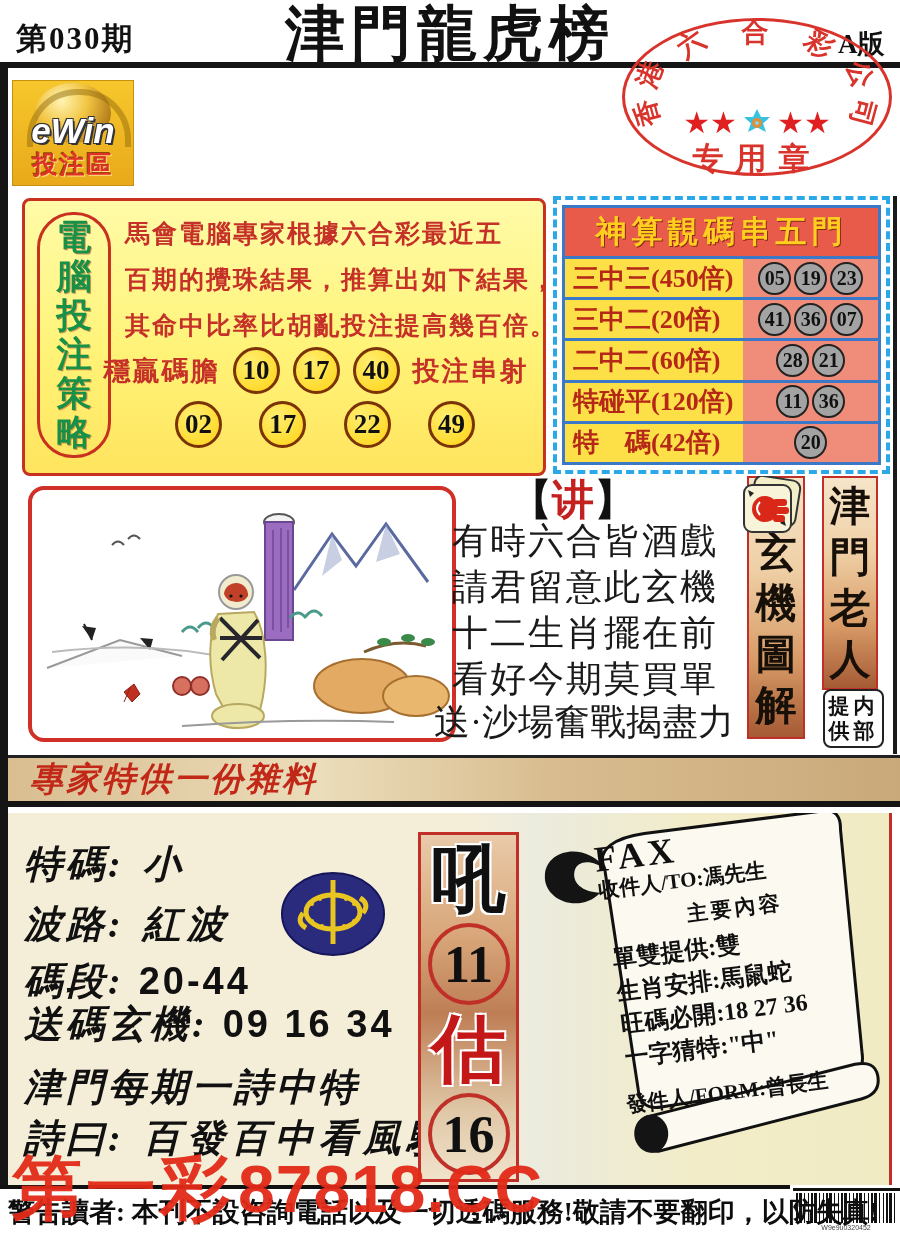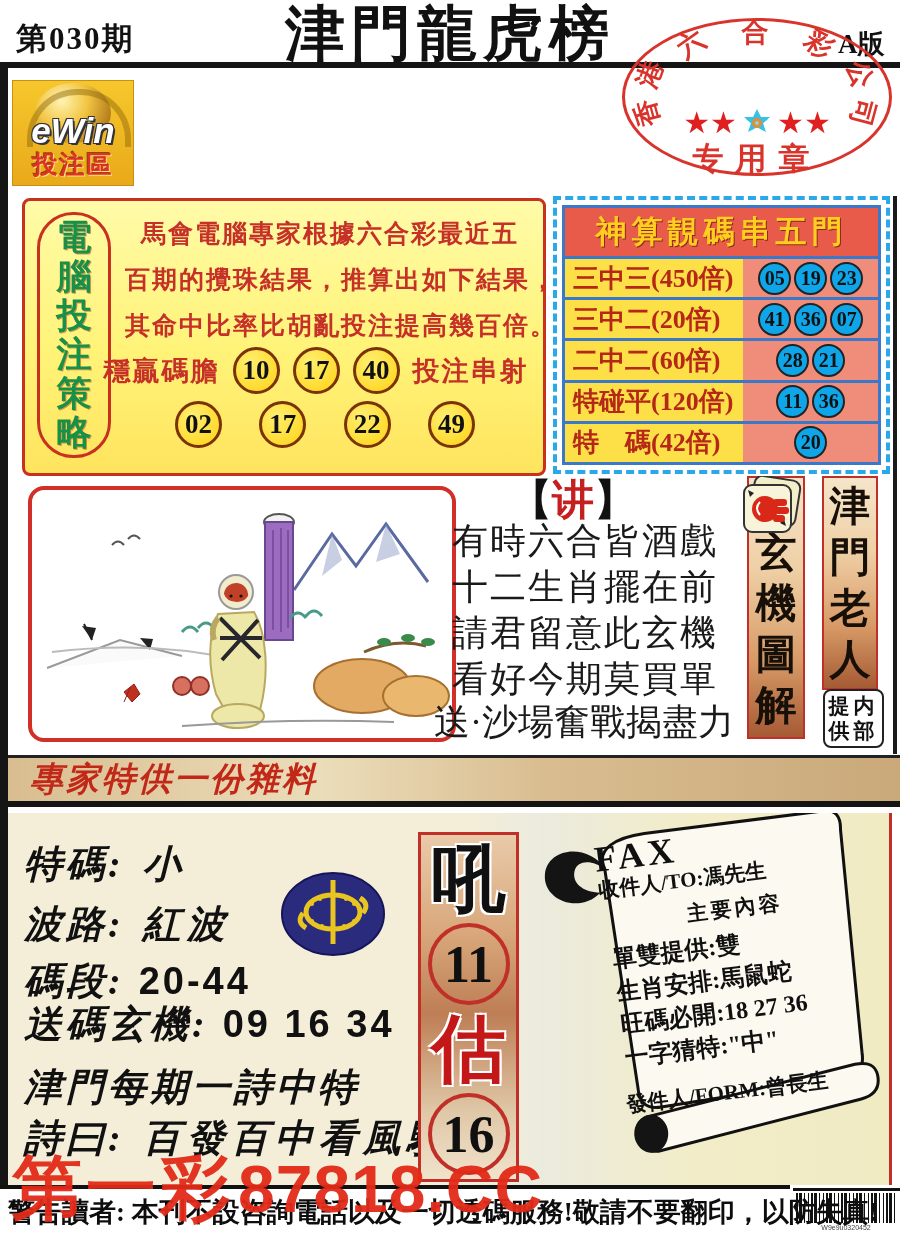--- a/index.html
+++ b/index.html
@@ -39,41 +39,41 @@
   .stamp-label{position:absolute;left:0;width:270px;top:132px;text-align:center;font-size:31px;
         font-weight:bold;color:#D8342C;letter-spacing:12px;}
 
   
   .strategy{position:absolute;left:22px;top:198px;width:518px;height:272px;border:3px solid #C83020;
         border-radius:8px;background:linear-gradient(180deg,#FFFBA8 0%,#FFF378 55%,#FFE45E 100%);}
   .side-capsule{position:absolute;left:12px;top:11px;width:68px;height:240px;border:3px solid #C83020;
         border-radius:36px;display:flex;flex-direction:column;align-items:center;justify-content:center;}
   .side-capsule span{font-size:35px;font-weight:900;color:#179148;line-height:39px;
         text-shadow:1px 1px 0 rgba(160,40,20,.45);}
-  .strategy-par{position:absolute;left:100px;top:10px;width:410px;text-align:center;}
+  .strategy-par{position:absolute;left:100px;top:10px;width:410px;text-align:left;}
   .strategy-par div{font-size:25px;font-weight:bold;color:#C53028;line-height:46px;letter-spacing:2px;white-space:nowrap;}
   .strategy-row1{position:absolute;left:68px;top:146px;width:446px;display:flex;align-items:center;
         justify-content:center;gap:13px;}
   .row-label{font-size:27px;font-weight:900;color:#C53028;letter-spacing:2px;white-space:nowrap;}
   .strategy-row2{position:absolute;left:150px;top:200px;width:300px;display:flex;justify-content:space-between;}
   .ball-lg{width:47px;height:47px;border-radius:50%;border:3px solid #7a3208;box-sizing:border-box;
         background:radial-gradient(circle at 35% 30%,#FFEE70,#FFD314);color:#111;font-size:27px;font-weight:900;
         display:flex;align-items:center;justify-content:center;flex:0 0 auto;}
 
   
   .combo{position:absolute;left:553px;top:196px;width:337px;height:278px;border:4px dashed #2BA8E8;
         box-sizing:border-box;padding:5px;background:#fff;}
   .combo-inner{width:100%;height:100%;border:3px solid #3C78C8;box-sizing:border-box;display:flex;flex-direction:column;}
   .combo-title{flex:0 0 48px;line-height:48px;background:#E85A4A;color:#FFCE1E;font-size:31px;font-weight:900;
         text-align:center;letter-spacing:5px;text-shadow:1px 1px 0 #8a2a18;white-space:nowrap;}
   .combo-row{flex:1;display:flex;border-top:3px solid #3C78C8;min-height:0;}
   .combo-label{flex:0 0 57%;background:#fde047;color:#B52818;font-weight:900;font-size:26px;display:flex;
         align-items:center;padding-left:8px;box-sizing:border-box;white-space:nowrap;}
   .combo-balls{flex:1;background:#EF8D7A;display:flex;align-items:center;justify-content:center;gap:3px;}
-  .ball-sm{width:33px;height:33px;border-radius:50%;background:#0ea5e9;border:2px solid #222;box-sizing:border-box;
+  .ball-sm{width:33px;height:33px;border-radius:50%;background:#a3a3a3;border:2px solid #222;box-sizing:border-box;
         color:#111;font-size:20px;font-weight:900;display:flex;align-items:center;justify-content:center;}
 
   
   .picture{position:absolute;left:28px;top:486px;width:428px;height:256px;border:4px solid #D03028;
         border-radius:16px;background:#fff;box-sizing:border-box;overflow:hidden;}
 
   
   .mystery-heading{position:absolute;left:458px;top:472px;width:230px;text-align:center;font-size:42px;
         font-weight:bold;color:#111;}
   .mystery-heading .red{color:#C42020;}
@@ -295,22 +295,22 @@
         <circle cx="209" cy="106" r="1.6" fill="#111"></circle>
       <path d="M188,128 L228,168 M226,130 L190,170 M188,148 h42" stroke="#26262C" stroke-width="4" fill="none"></path>
       <path d="M186,128 q-8,10 -4,22" stroke="#B8A860" stroke-width="6" fill="none"></path>
       <path d="M150,236 Q260,228 362,232" stroke="#999" stroke-width="2" fill="none"></path>
     </svg>
   </div>
 
   <div class="mystery-heading"><span>【</span><span class="red">讲</span><span>】</span></div>
   <div class="poem" id="poem">
       <div class="">有時六合皆酒戲</div>
+      <div class="">請君留意此玄機</div>
       <div class="">十二生肖擺在前</div>
-      <div class="">請君留意此玄機</div>
       <div class="">看好今期莫買單</div>
     </div>
   <div class="gift-line">送·沙場奮戰揭盡力</div>
 
   <div class="vcol col-x" id="col-x">
       <span>玄</span>
       <span>機</span>
       <span>圖</span>
       <span>解</span>
     </div>

